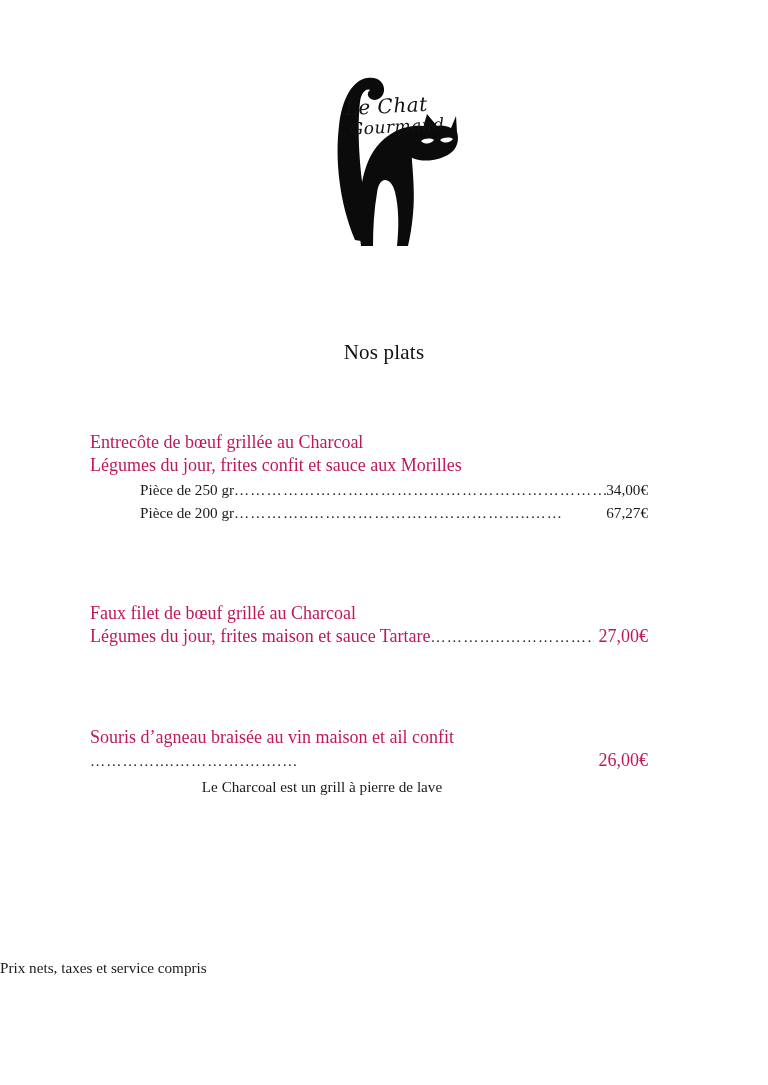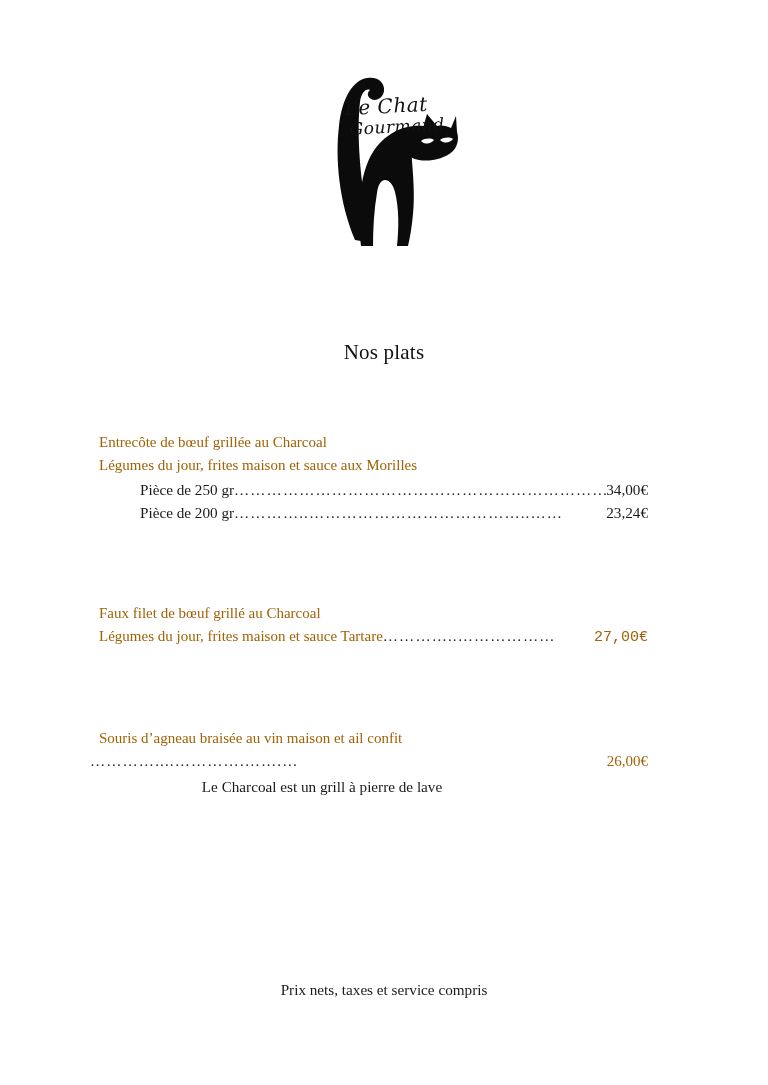--- a/index.html
+++ b/index.html
@@ -49,25 +49,24 @@
     width: 558px;
   }
   .dish {
     margin-bottom: 0;
   }
   .dish + .dish {
     margin-top: 78px;
   }
   .dish-name,
   .dish-desc {
-    font-size: 15px;
+    font-size: 18px;
     line-height: 23px;
-    color: #a16207;
-    white-space: nowrap;
-    margin-left: 9px;
+    color: #be185d;
+    white-space: nowrap;
   }
   .sub-items {
     margin-top: 1px;
     padding-left: 50px;
   }
   .sub-item {
     font-size: 15.2px;
     line-height: 23px;
     color: #1a1a1a;
     display: flex;
@@ -92,42 +91,40 @@
     margin: 0 0px;
     font-size: 15.2px;
   }
   .leader-price {
     white-space: nowrap;
     flex: 0 0 auto;
     text-align: right;
   }
   .leader-price.spaced {
     padding-left: 5px;
-    font-family: Liberation Mono, monospace;
   }
 
   
   .note-charcoal {
     position: absolute;
     top: 778px;
     left: 0;
     width: 644px;
     text-align: center;
     font-size: 15.2px;
     color: #1a1a1a;
   }
   .note-prices {
     position: absolute;
     top: 959px;
     left: 0;
     width: 768px;
-    text-align: center;
-    font-size: 15.2px;
-    color: #1a1a1a;
-    margin-top: 22px;
+    text-align: left;
+    font-size: 15.2px;
+    color: #1a1a1a;
   }
 </style>
 </head>
 <body>
 
 <div class="logo-block">
   <svg class="logo-svg" width="150" height="190" viewBox="0 0 150 190">
 
     <path d="M46,178 C30,140 26,96 30,64 C33,36 44,18 58,16
              C69,14 76,21 75,29 C74,36 67,40 62,37
@@ -158,31 +155,31 @@
   <div style="font-size:20px; letter-spacing:0.5px;">Le Chat</div>
   <div style="font-size:17px; letter-spacing:0.5px; padding-left:4px;">Gourmand</div>
 </div>
 
 <div class="section-title">Nos plats</div>
 
 <div class="menu">
 
   <div class="dish">
     <div class="dish-name">Entrecôte de bœuf grillée au Charcoal</div>
-    <div class="dish-desc">Légumes du jour, frites maison et sauce aux Morilles</div>
+    <div class="dish-desc">Légumes du jour, frites confit et sauce aux Morilles</div>
     <div class="sub-items">
       <div class="sub-item leader-row">
         <span class="leader-label">Pièce de 250 gr </span>
         <span class="leader-dots">……………………………………………………………</span>
         <span class="leader-price">34,00€</span>
       </div>
       <div class="sub-item leader-row">
         <span class="leader-label">Pièce de 200 gr</span>
         <span class="leader-dots">…………..…………………………………..……</span>
-        <span class="leader-price">23,24€</span>
+        <span class="leader-price">67,27€</span>
       </div>
     </div>
   </div>
 
   <div class="dish">
     <div class="dish-name">Faux filet de bœuf grillé au Charcoal</div>
     <div class="leader-row">
       <span class="leader-label dish-desc">Légumes du jour, frites maison et sauce Tartare</span>
       <span class="leader-dots">…………..………………</span>
       <span class="leader-price dish-desc spaced">27,00€</span>

